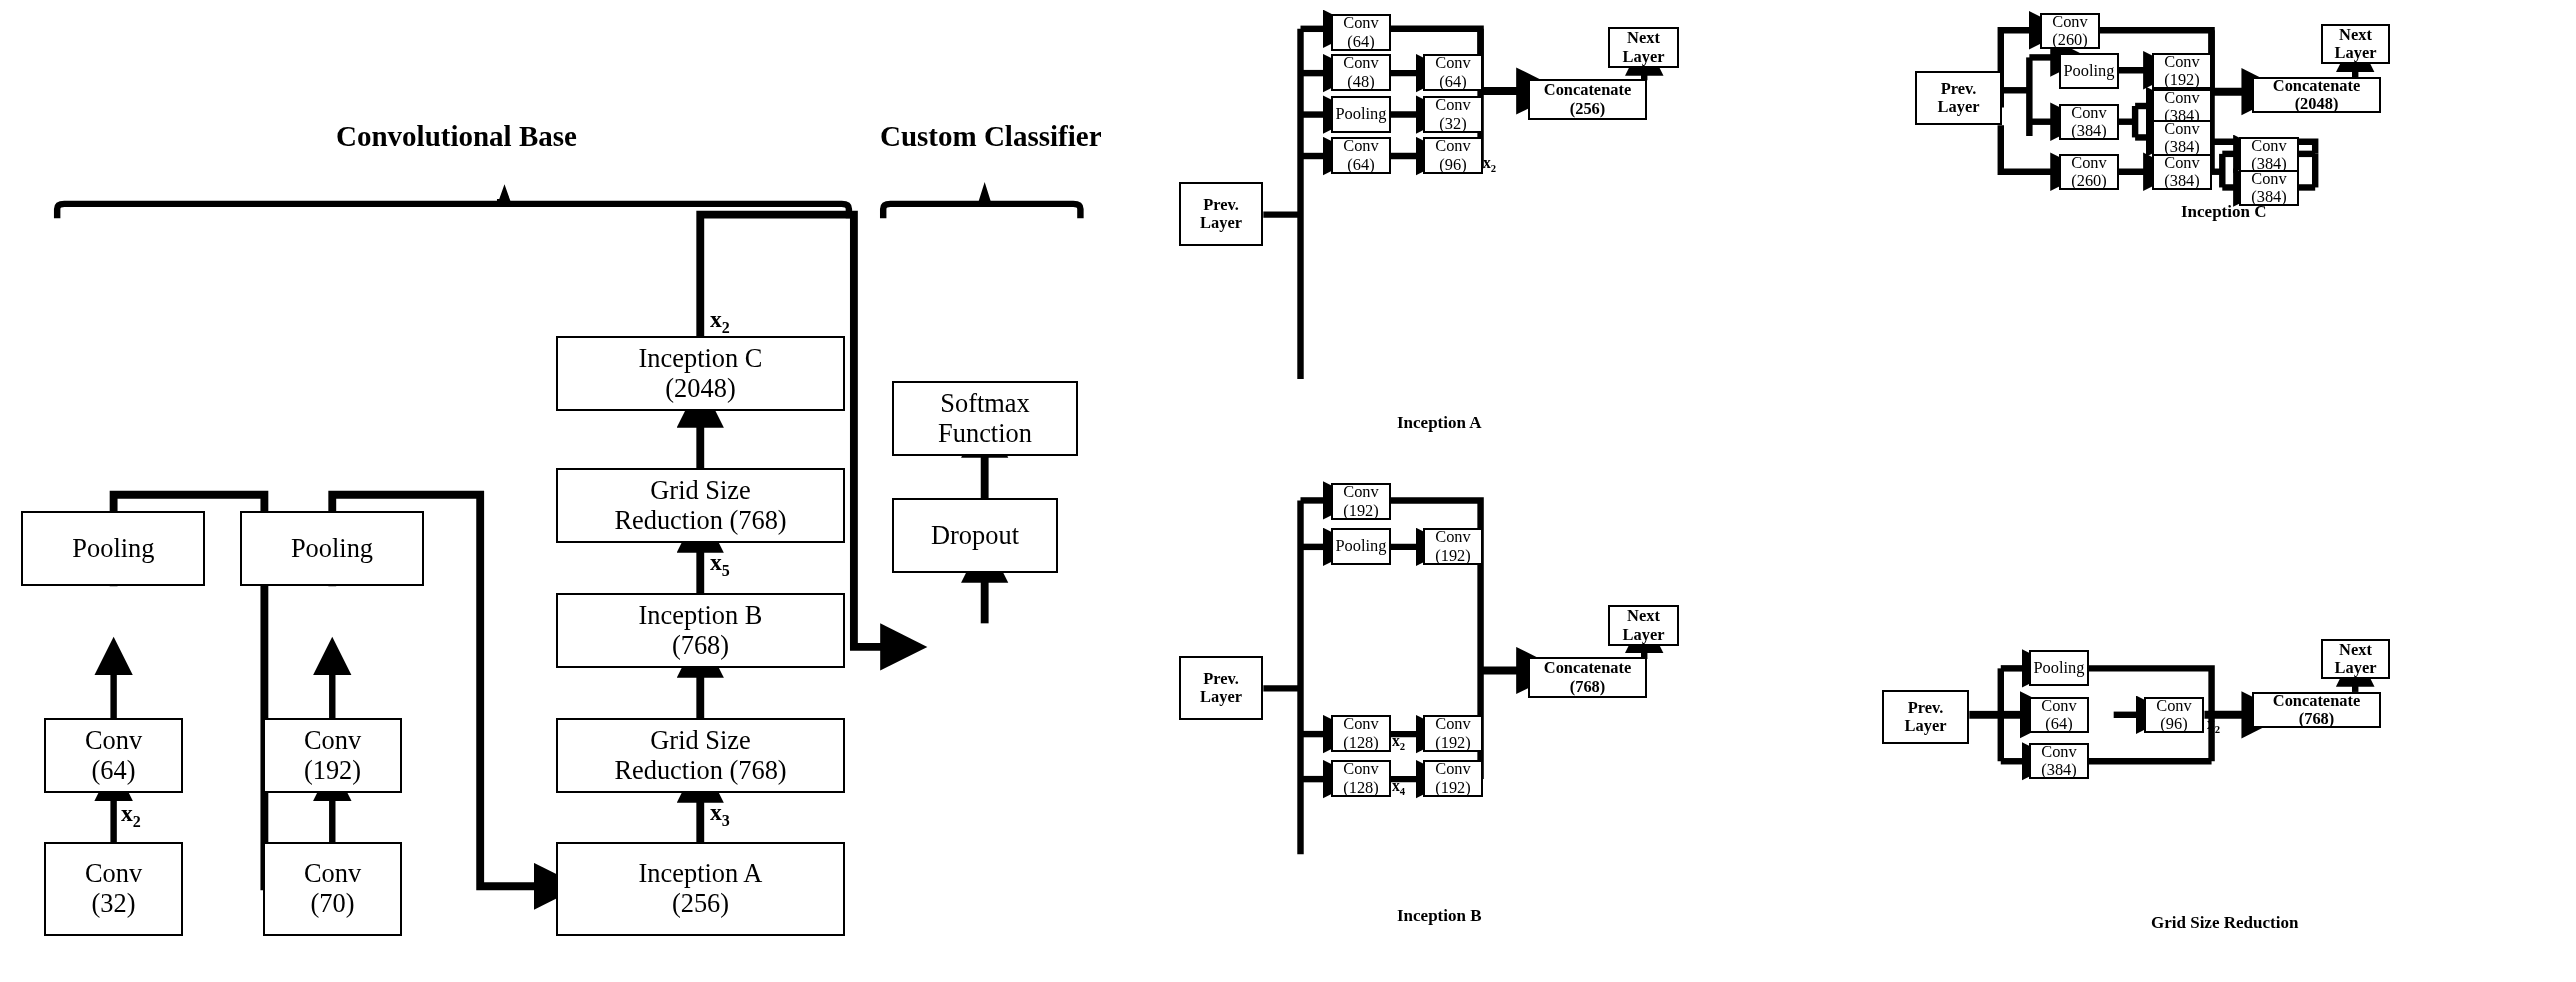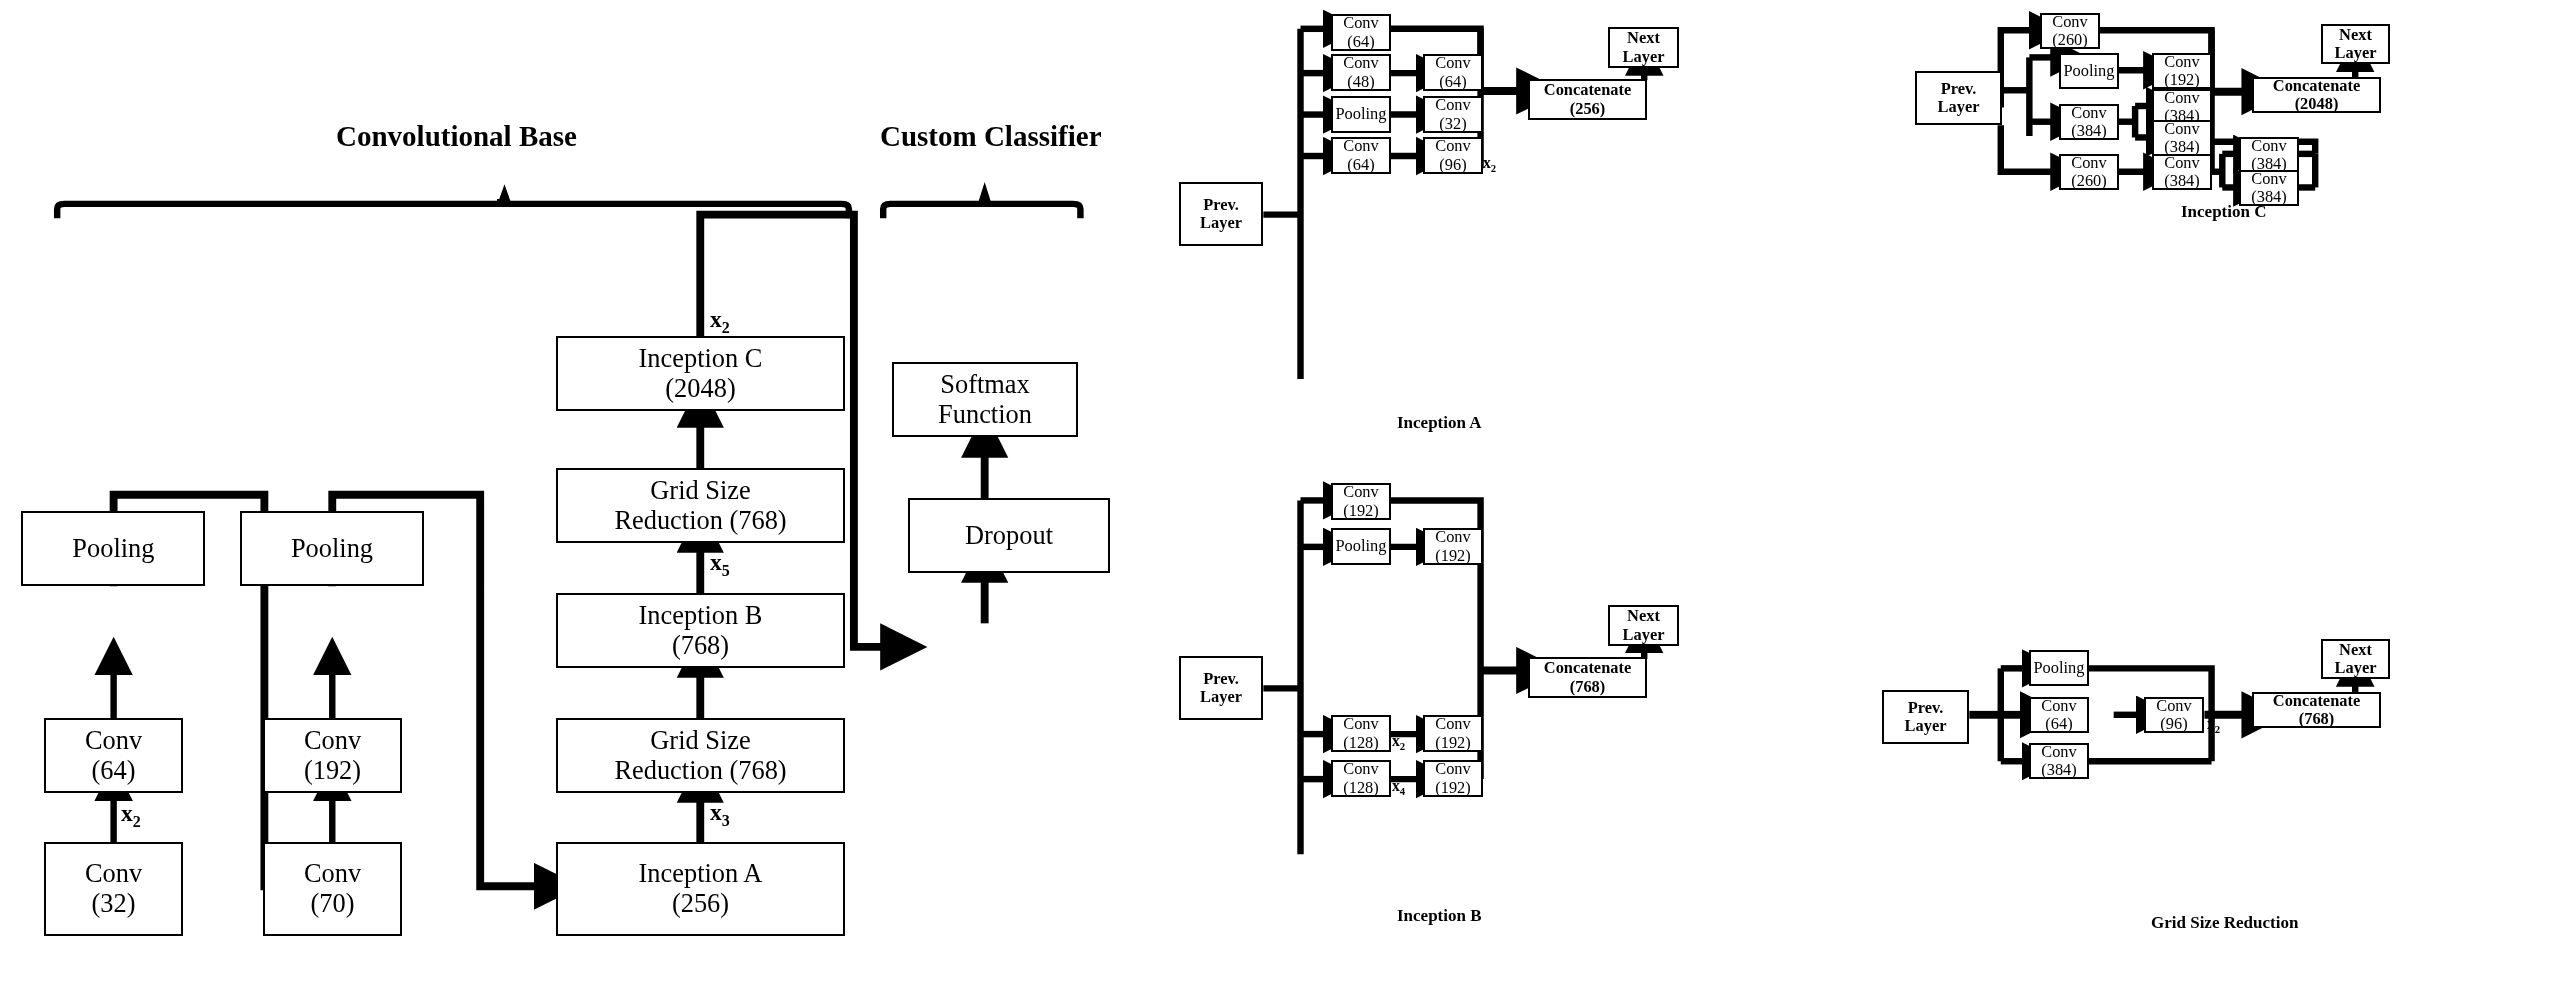--- a/index.html
+++ b/index.html
@@ -213,24 +213,24 @@
   </div>
   <div class="box big" style="left:556px;top:468px;width:289px;height:75px;">
     <span class="l1">Grid Size</span>
     <span class="l2">Reduction  (768)</span>
   </div>
   <div class="box big" style="left:556px;top:336px;width:289px;height:75px;">
     <span class="l1">Inception  C</span>
     <span class="l2">(2048)</span>
   </div>
 
-  <div class="box big" style="left:892px;top:498px;width:202px;height:75px;margin-left:16px;">
+  <div class="box big" style="left:892px;top:498px;width:166px;height:75px;">
     <span class="l1">Dropout</span>
   </div>
-  <div class="box big" style="left:892px;top:362px;width:186px;height:75px;">
+  <div class="box big" style="left:892px;top:381px;width:186px;height:75px;">
     <span class="l1">Softmax</span>
     <span class="l2">Function</span>
   </div>
 
   <div class="rep rep-big" style="left:121px;top:800px;">
     <span>x</span><sub>2</sub>
   </div>
   <div class="rep rep-big" style="left:710px;top:799px;">
     <span>x</span><sub>3</sub>
   </div>

